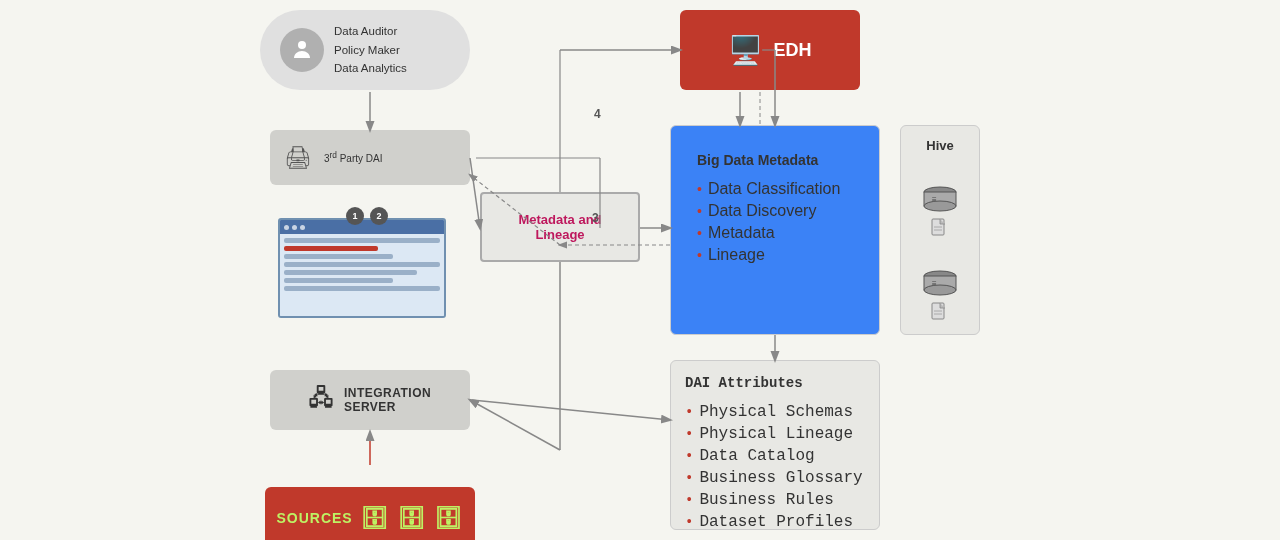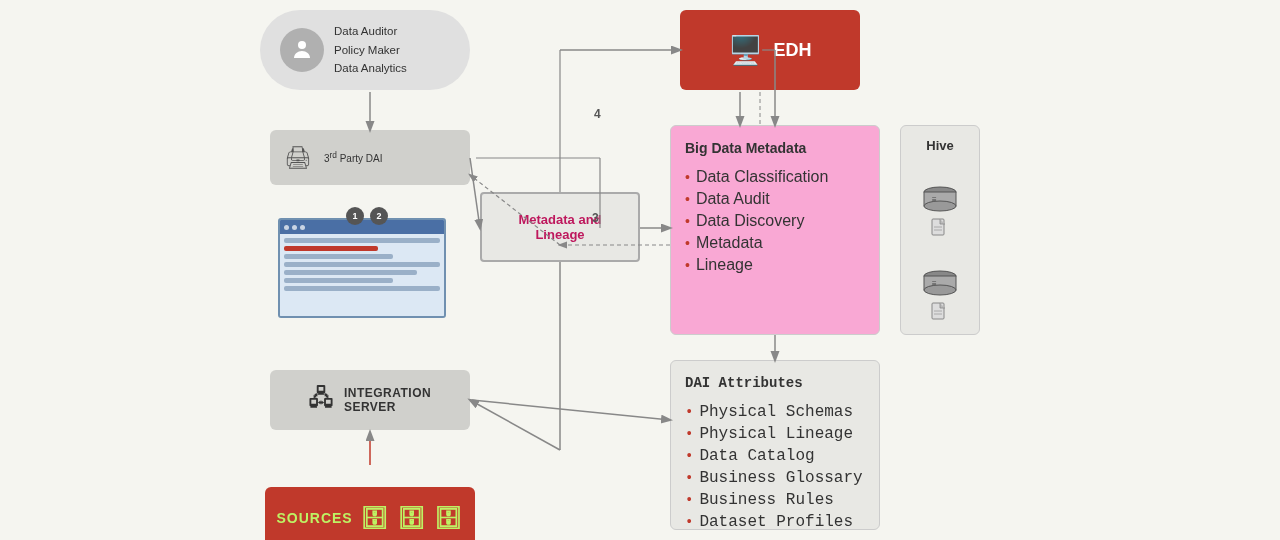--- a/index.html
+++ b/index.html
@@ -176,24 +176,24 @@
     }
     .db-icon { font-size: 22px; }
 
     
     .bdm-box {
       position: absolute;
       top: 125px;
       left: 670px;
       width: 210px;
       height: 210px;
-      background: #f9a8d4;
+      background: #3b82f6;
       border-radius: 6px;
       border: 1px solid #ccc;
-      padding: 14px;
+      padding: 26px;
     }
     .bdm-title { font-size: 14px; font-weight: bold; color: #333; margin-bottom: 10px; }
     .bdm-list { list-style: none; }
     .bdm-list li {
       font-size: 16px;
       color: #333;
       padding: 2px 0;
       display: flex;
       align-items: center;
       gap: 6px;
@@ -336,21 +336,20 @@
     <span>SOURCES</span>
     <span class="db-icon">🗄</span>
     <span class="db-icon">🗄</span>
     <span class="db-icon">🗄</span>
   </div>
 
   <div class="bdm-box">
     <div class="bdm-title">Big Data Metadata</div>
     <ul class="bdm-list">
       <li>Data Classification</li>
-      <li>Data Audit</li>
       <li>Data Discovery</li>
       <li>Metadata</li>
       <li>Lineage</li>
     </ul>
   </div>
 
   <div class="hive-box">
     <div style="font-weight:bold; font-size:13px;">Hive</div>
     <div class="hive-db">
       <svg width="36" height="28" viewBox="0 0 36 28">

